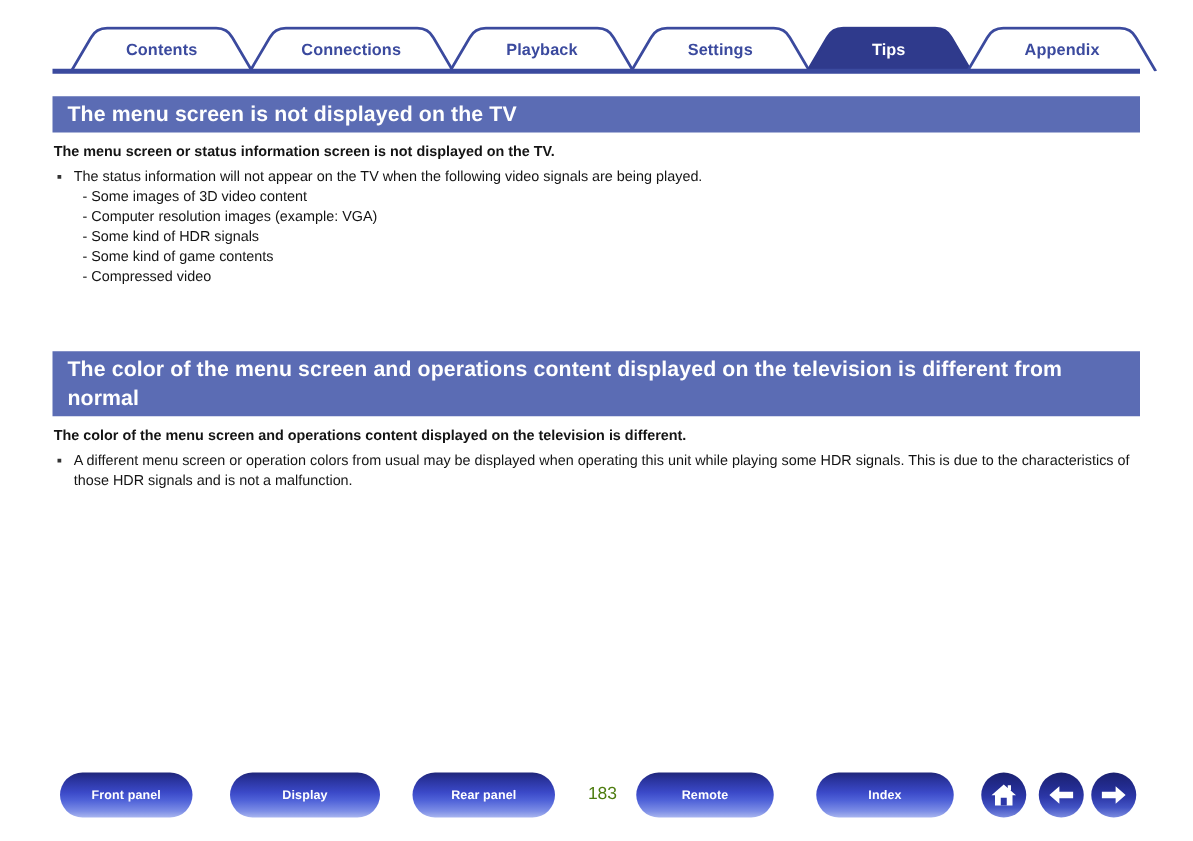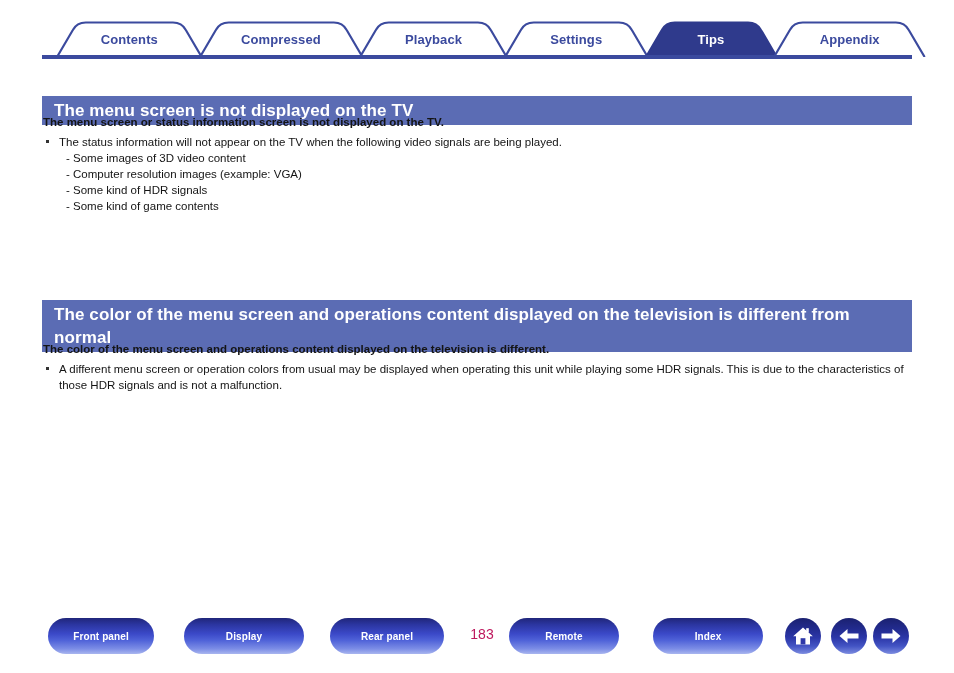--- a/index.html
+++ b/index.html
@@ -81,21 +81,20 @@
   .section-head {
     position: absolute;
     left: 42px;
     width: 870px;
     background: #5b6cb4;
     color: #ffffff;
     font-weight: bold;
     display: flex;
     align-items: center;
     padding: 5px 12px 6px 12px;
-    margin-top: 19px;
   }
 
   .section-head .sh-text {
     font-size: 17px;
     line-height: 23px;
     letter-spacing: 0.1px;
   }
 
   #sec1head { top: 77px; height: 29px; }
   #sec2head { top: 281px; height: 52px; }
@@ -203,21 +202,21 @@
   #btn-remote { left: 509px; width: 110px; }
   #btn-index { left: 653px; width: 110px; }
 
   .pagenum {
     position: absolute;
     left: 462px;
     top: 8px;
     width: 40px;
     text-align: center;
     font-size: 14px;
-    color: #be185d;
+    color: #4d7c0f;
   }
 
   .circbtn {
     position: absolute;
     top: 0;
     width: 36px;
     height: 36px;
     border-radius: 50%;
     background: linear-gradient(to bottom,
         #1b2170 0%,
@@ -249,21 +248,21 @@
         <svg class="tab-shape" viewBox="0 0 148 36" preserveAspectRatio="none">
           <path d="M 1,36 L 17,9 Q 21,1.5 30,1.5 L 118,1.5 Q 127,1.5 131,9 L 147,36" fill="#ffffff" stroke="#3b4a9e" stroke-width="2.2" stroke-linejoin="round"></path>
         </svg>
         <span class="tab-label">Contents</span>
       </div>
 
       <div class="tab" id="tab1" style="width:166px; margin-left:-4px;">
         <svg class="tab-shape" viewBox="0 0 166 36" preserveAspectRatio="none">
           <path d="M 1,36 L 17,9 Q 21,1.5 30,1.5 L 136,1.5 Q 145,1.5 149,9 L 165,36" fill="#ffffff" stroke="#3b4a9e" stroke-width="2.2" stroke-linejoin="round"></path>
         </svg>
-        <span class="tab-label">Compressed</span>
+        <span class="tab-label">Connections</span>
       </div>
 
       <div class="tab" id="tab2" style="width:150px; margin-left:-4px;">
         <svg class="tab-shape" viewBox="0 0 150 36" preserveAspectRatio="none">
           <path d="M 1,36 L 17,9 Q 21,1.5 30,1.5 L 120,1.5 Q 129,1.5 133,9 L 149,36" fill="#ffffff" stroke="#3b4a9e" stroke-width="2.2" stroke-linejoin="round"></path>
         </svg>
         <span class="tab-label">Playback</span>
       </div>
 
       <div class="tab" id="tab3" style="width:146px; margin-left:-4px;">
@@ -300,20 +299,21 @@
   <div class="bullets" id="sec1bullets">
 
     <div class="bullet-item">
       <span class="dot"></span>
       <span class="bullet-text">The status information will not appear on the TV when the following video signals are being played.</span>
       <span class="subitems">
         <span class="subitem">- Some images of 3D video content</span>
         <span class="subitem">- Computer resolution images (example: VGA)</span>
         <span class="subitem">- Some kind of HDR signals</span>
         <span class="subitem">- Some kind of game contents</span>
+        <span class="subitem">- Compressed video</span>
       </span>
     </div>
 
     <div class="spacer-bullet"></div>
 
 
   </div>
 
   <div class="section-head" id="sec2head">
     <span class="sh-text">The color of the menu screen and operations content displayed on the television is different from normal</span>

